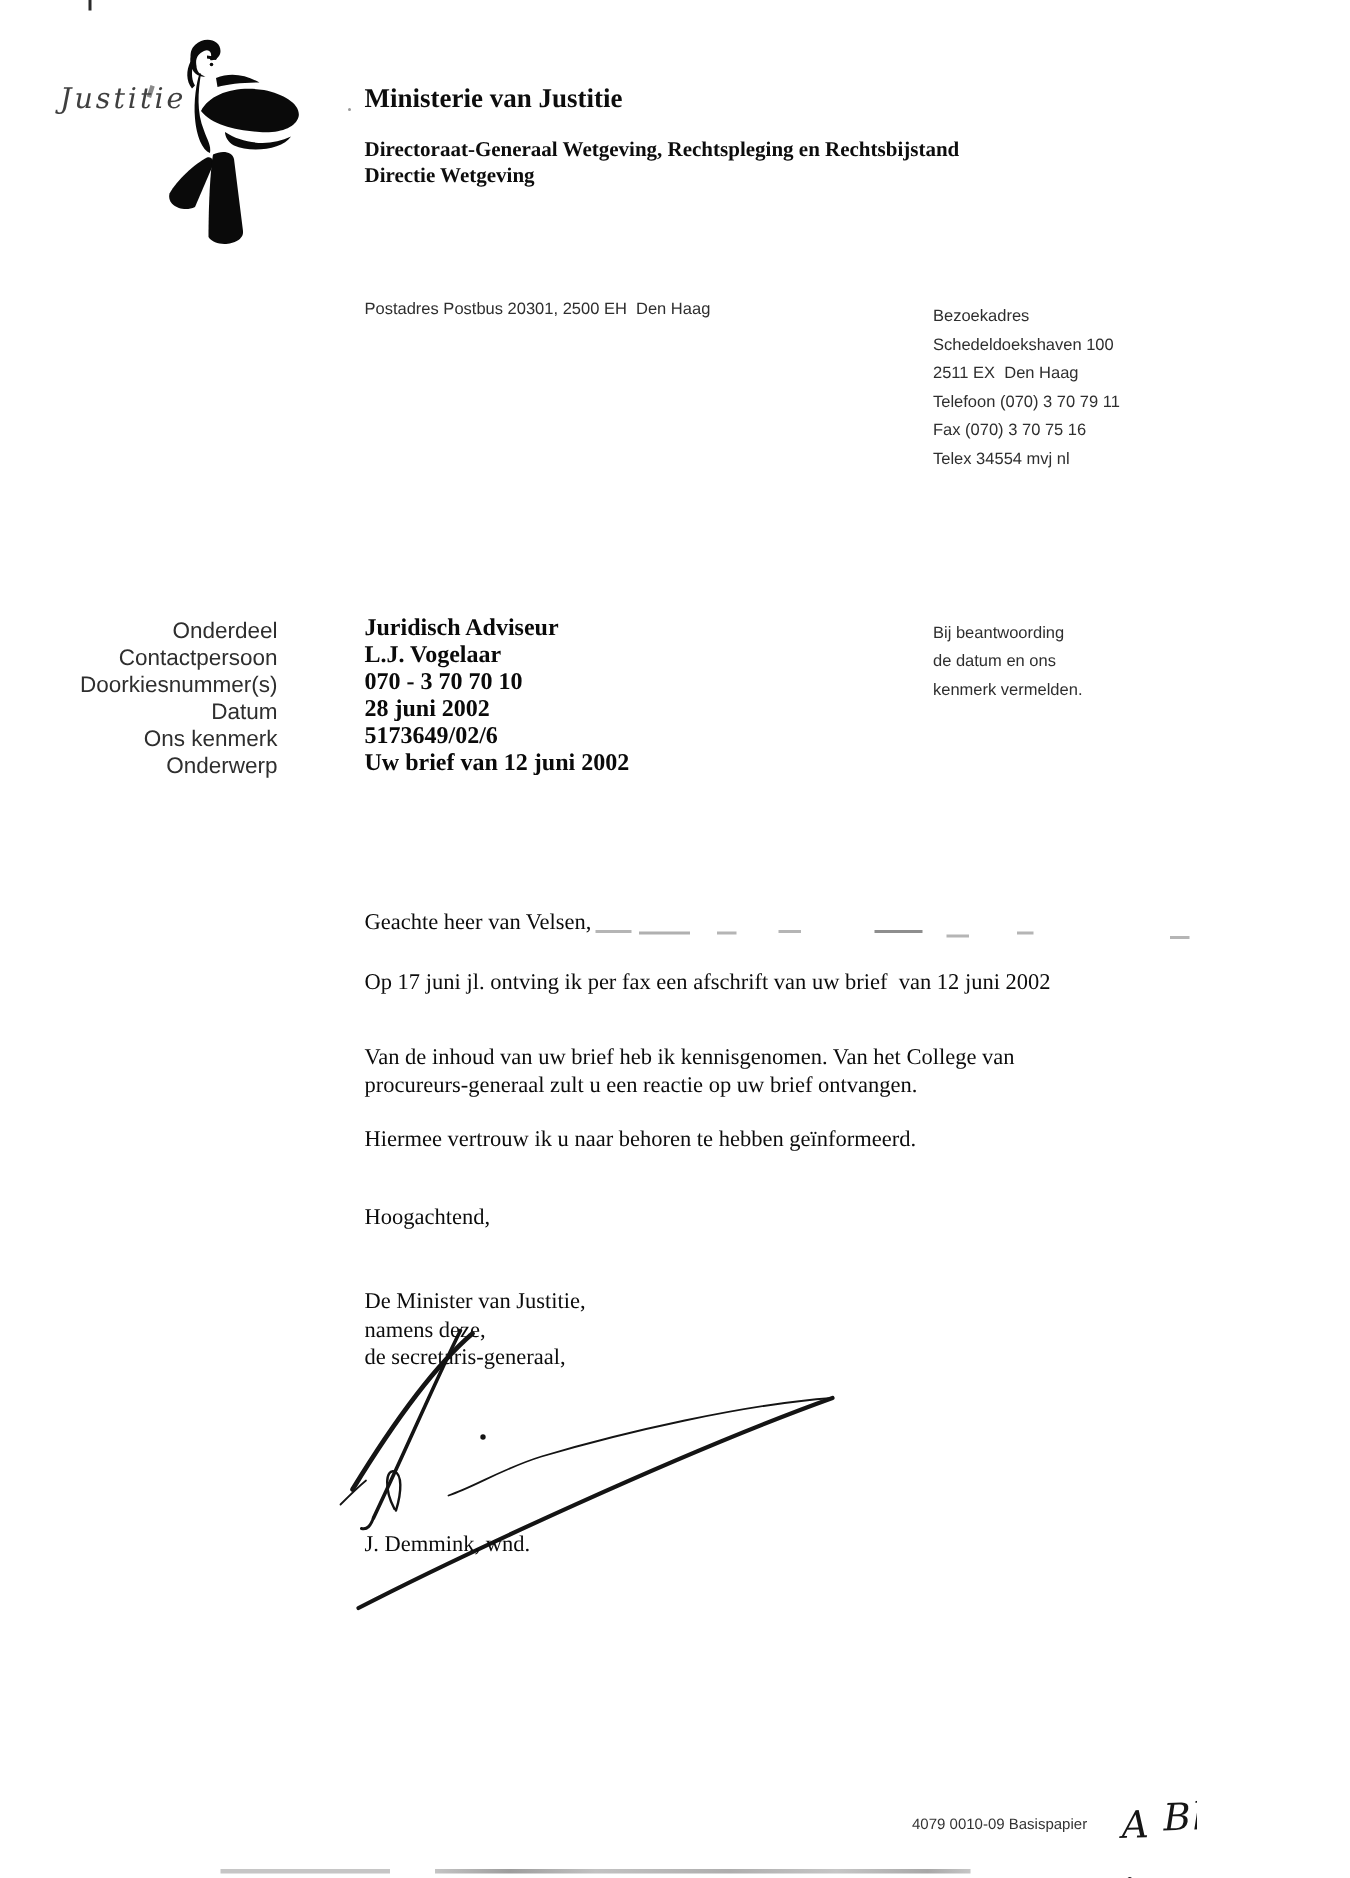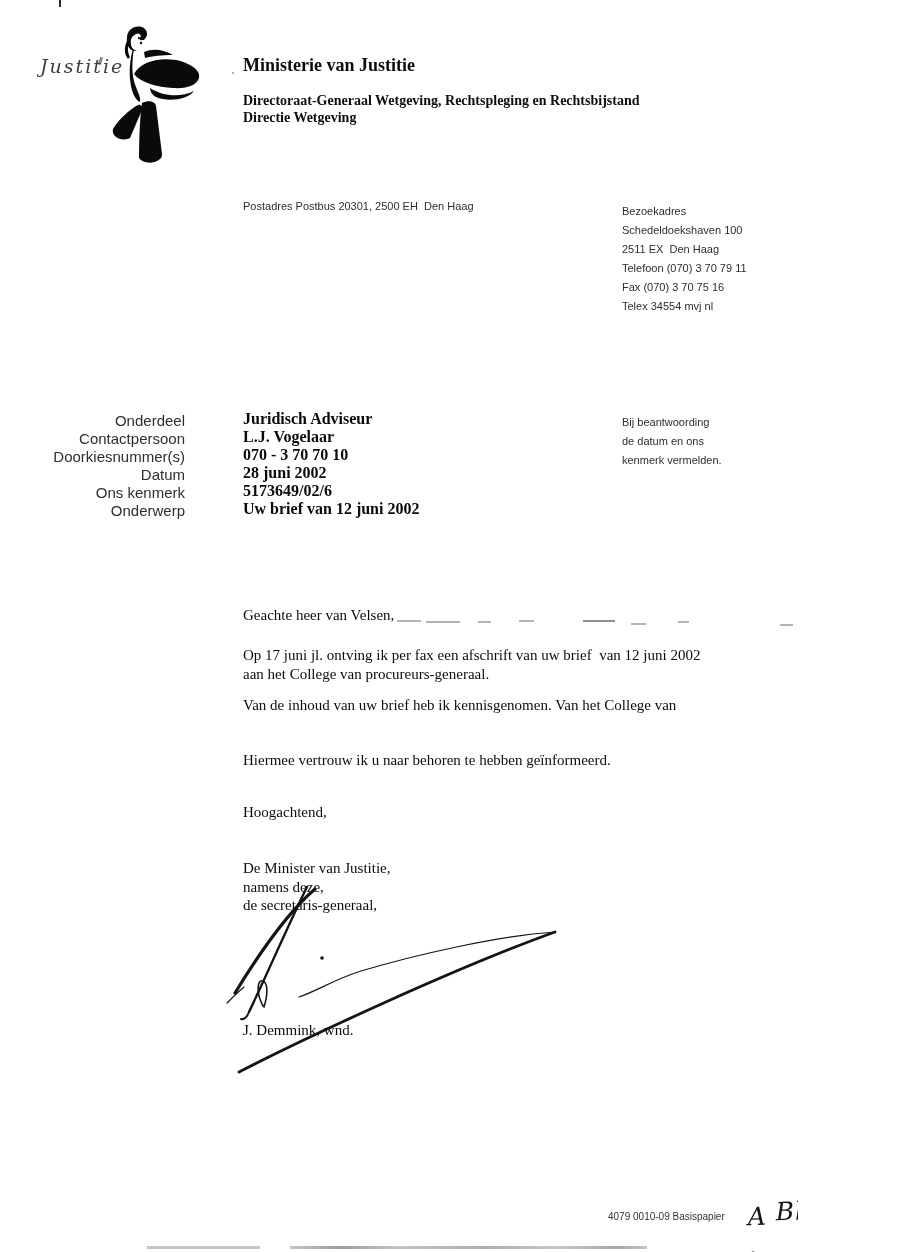--- a/index.html
+++ b/index.html
@@ -132,24 +132,24 @@
   <div class="abs smudge" style="left:426px;top:621px;width:34px;background:#b0b0b0;"></div>
   <div class="abs smudge" style="left:478px;top:621px;width:13px;"></div>
   <div class="abs smudge" style="left:519px;top:620px;width:15px;"></div>
   <div class="abs smudge" style="left:583px;top:620px;width:32px;background:#8e8e8e;"></div>
   <div class="abs smudge" style="left:631px;top:623px;width:15px;"></div>
   <div class="abs smudge" style="left:678px;top:621px;width:11px;"></div>
   <div class="abs smudge" style="left:780px;top:624px;width:13px;"></div>
 
   <div class="abs body-text para1">
     <div class="t">Op 17 juni jl. ontving ik per fax een afschrift van uw brief  van 12 juni 2002</div>
-    <div class="t">aan het College van procureurs-generaal.</div>
   </div>
   <div class="abs body-text para2">
     <div class="t">Van de inhoud van uw brief heb ik kennisgenomen. Van het College van</div>
+    <div class="t">procureurs-generaal zult u een reactie op uw brief ontvangen.</div>
   </div>
   <div class="abs body-text para3 t">Hiermee vertrouw ik u naar behoren te hebben geïnformeerd.</div>
 
   <div class="abs body-text closing t">Hoogachtend,</div>
 
   <div class="abs body-text signer">
     <div class="t">De Minister van Justitie,</div>
     <div class="t">namens deze,</div>
     <div class="t">de secretaris-generaal,</div>
   </div>

